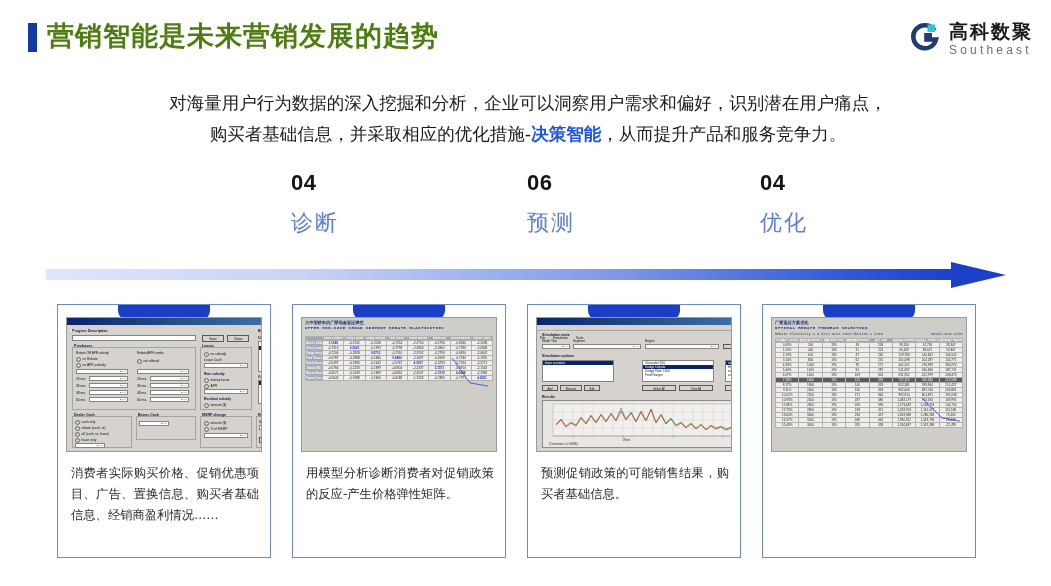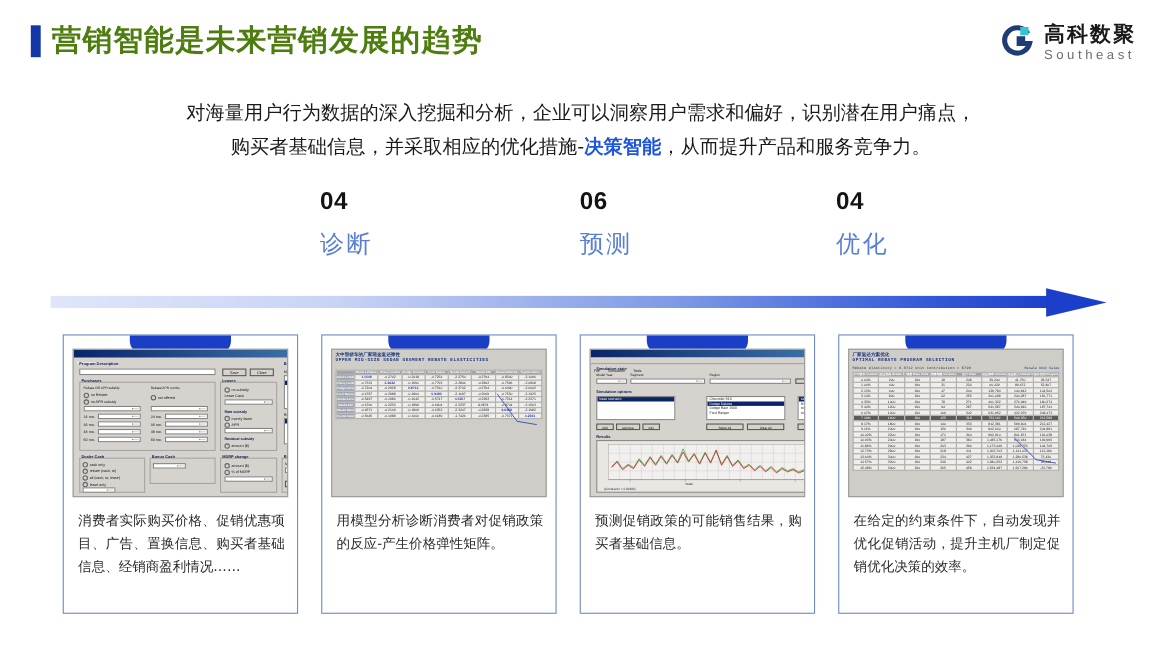--- a/index.html
+++ b/index.html
@@ -703,17 +703,16 @@
                 <td>1,534,487</td>
                 <td>1,567,286</td>
                 <td>-22,789</td>
               </tr>
             </tbody>
           </table>
         <svg style="position:absolute;left:0;top:0;width:196px;height:135px;pointer-events:none;">
           <path class="ptr" d="M150 80 L170 100 L188 103"></path>
         </svg>
       </div>
-      <div class="cap">在给定的约束条件下，自动发现并优化促销活动，提升主机厂制定促销优化决策的效率。</div>
     </div>
 
   </div>
 </div>
 
 </body></html>

